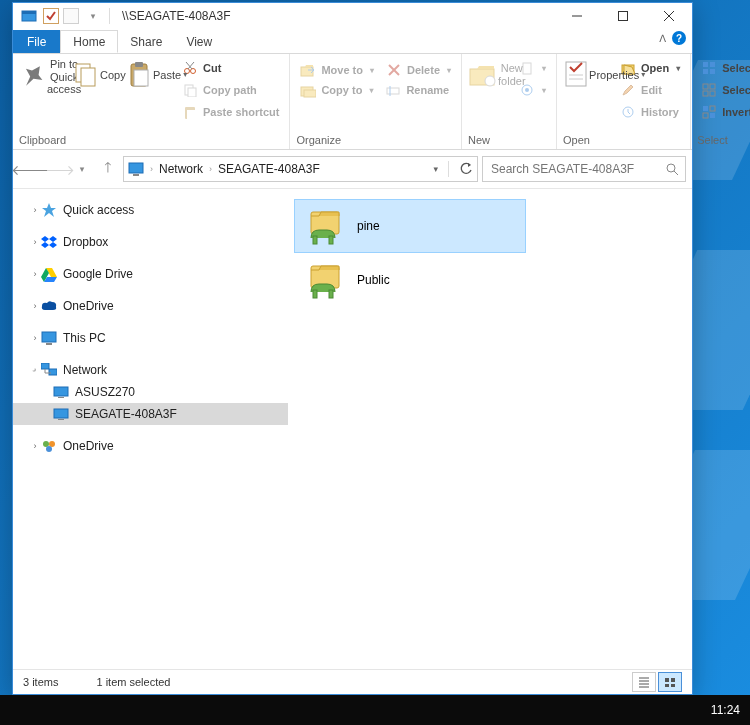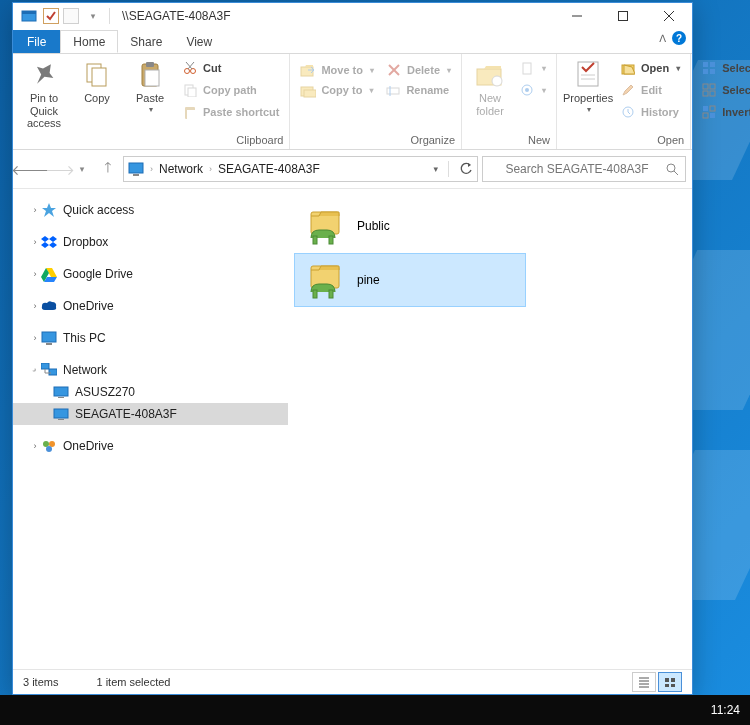--- a/index.html
+++ b/index.html
@@ -19,39 +19,39 @@
   .filetab { background:#1979ca; color:#fff; padding:4px 14px; font-size:12px; height:23px; box-sizing:border-box; display:flex; align-items:center; }
   .tab { padding:4px 12px; font-size:12px; color:#444; height:23px; box-sizing:border-box; display:flex; align-items:center; }
   .tab.active { border:1px solid #d9d9d9; border-bottom:1px solid #fff; background:#fff;margin-top:41px; }
   .helparea { position:absolute; right:6px; top:2px; display:flex; gap:6px; align-items:center; }
   .chev { color:#666; font-size:10px; }
   .helpq { width:14px; height:14px; border-radius:50%; background:#0078d7; color:#fff; display:flex; align-items:center; justify-content:center; font-size:10px; font-weight:bold; }
 
   .ribbon { height:95px; border-bottom:1px solid #d9d9d9; display:flex; background:#fff; }
   .group { border-right:1px solid #e5e5e5; display:flex; flex-direction:column; padding:2px 6px 1px 6px; }
   .group-body { flex:1; display:flex; align-items:flex-start; gap:3px; padding-top:2px; }
-  .group-label { text-align:right; font-size:11px; color:#666; padding:2px 0; }
-  .bigbtn { display:flex; flex-direction:column; align-items:center; width:50px; text-align:center; font-size:11px; color:#444; line-height:1.15; cursor:default; position:relative; }
+  .group-label { text-align:left; font-size:11px; color:#666; padding:2px 0; }
+  .bigbtn { display:flex; flex-direction:row; align-items:center; width:50px; text-align:center; font-size:11px; color:#444; line-height:1.15; cursor:default; position:relative; }
   .bigbtn.disabled { opacity:0.45; }
   .bigbtn .ico { width:32px; height:32px; margin-bottom:2px; display:flex; align-items:center; justify-content:center; }
   .smallstack { display:flex; flex-direction:column; gap:2px; }
   .smallbtn { display:flex; align-items:center; gap:5px; font-size:11px; color:#444; height:20px; padding:0 4px; white-space:nowrap; cursor:default;font-weight:bold; }
   .smallbtn.disabled { opacity:0.45; }
   .smallbtn .sico { width:16px; height:16px; display:flex; align-items:center; justify-content:center; }
   .dd { font-size:8px; color:#666; margin-left:2px; }
 
   .navbar { height:32px; border-bottom:1px solid #e7e7e7; display:flex; align-items:center; padding:3px 6px; gap:4px; }
   .navarrow { width:22px; height:22px; display:flex; align-items:center; justify-content:center; color:#888; font-size:14px; }
   .navarrow.disabled { opacity:0.35; }
   .addrbox { flex:1; height:24px; border:1px solid #cccccc; display:flex; align-items:center; padding:0 4px; gap:6px; font-size:12px; }
   .crumb { color:#222; display:flex; align-items:center; gap:6px; }
   .crumbsep { color:#999; font-size:9px; }
   .addrbox .spacer { flex:1; }
   .searchbox { width:190px; height:24px; border:1px solid #cccccc; display:flex; align-items:center; padding:0 6px; color:#888; font-size:12px; }
-  .searchbox input { border:none; outline:none; flex:1; font-size:12px; color:#666;text-align:center; }
+  .searchbox input { border:none; outline:none; flex:1; font-size:12px; color:#666; }
 
   .body { flex:1; display:flex; min-height:0; }
   .sidebar { width:275px; border-right:none; overflow:auto; padding-top:10px; }
   .tree-item { display:flex; align-items:center; height:22px; font-size:12px; color:#222; }
   .tree-item.selected { background:#d9d9d9; }
   .tree-icon { width:16px; height:16px; margin-right:6px; display:flex; align-items:center; justify-content:center; }
   .tree-toggle { width:12px; font-size:9px; color:#666; text-align:center; }
 
   .content { flex:1; overflow:auto; padding:10px 6px; }
   .share-item { display:flex; align-items:center; height:52px; padding:0 10px; gap:12px; font-size:12px; border:1px solid transparent; }
@@ -511,44 +511,44 @@
               <circle cx="11" cy="5" r="3" fill="#f0932b"></circle>
               <circle cx="8" cy="10" r="3" fill="#4a90d9"></circle>
             </svg>
           </span>
         <span>OneDrive</span>
       </div>
     </div>
 
     <div class="content">
       <div id="share-list">
+          <div class="share-item selected" style="width: 210px;">
+            <div class="share-icon">
+              <svg width="40" height="40">
+    <rect x="6" y="6" width="28" height="22" rx="2" fill="#f2d270" stroke="#caa030"></rect>
+    <path d="M6 10 L14 10 L16 6 L34 6 L34 10" fill="#e8c050" stroke="#caa030"></path>
+    <path d="M6 32 Q6 24 14 24 L22 24 Q30 24 30 32" fill="#6ab04c" stroke="#4a8a34"></path>
+    <rect x="8" y="30" width="4" height="8" fill="#6ab04c" stroke="#4a8a34"></rect>
+    <rect x="24" y="30" width="4" height="8" fill="#6ab04c" stroke="#4a8a34"></rect>
+  </svg>
+            </div>
+            <span>pine</span>
+          </div>
           <div class="share-item" style="width: 210px;">
             <div class="share-icon">
               <svg width="40" height="40">
     <rect x="6" y="6" width="28" height="22" rx="2" fill="#f2d270" stroke="#caa030"></rect>
     <path d="M6 10 L14 10 L16 6 L34 6 L34 10" fill="#e8c050" stroke="#caa030"></path>
     <path d="M6 32 Q6 24 14 24 L22 24 Q30 24 30 32" fill="#6ab04c" stroke="#4a8a34"></path>
     <rect x="8" y="30" width="4" height="8" fill="#6ab04c" stroke="#4a8a34"></rect>
     <rect x="24" y="30" width="4" height="8" fill="#6ab04c" stroke="#4a8a34"></rect>
   </svg>
             </div>
             <span>Public</span>
           </div>
-          <div class="share-item selected" style="width: 210px;">
-            <div class="share-icon">
-              <svg width="40" height="40">
-    <rect x="6" y="6" width="28" height="22" rx="2" fill="#f2d270" stroke="#caa030"></rect>
-    <path d="M6 10 L14 10 L16 6 L34 6 L34 10" fill="#e8c050" stroke="#caa030"></path>
-    <path d="M6 32 Q6 24 14 24 L22 24 Q30 24 30 32" fill="#6ab04c" stroke="#4a8a34"></path>
-    <rect x="8" y="30" width="4" height="8" fill="#6ab04c" stroke="#4a8a34"></rect>
-    <rect x="24" y="30" width="4" height="8" fill="#6ab04c" stroke="#4a8a34"></rect>
-  </svg>
-            </div>
-            <span>pine</span>
-          </div>
         </div>
     </div>
   </div>
 
   <div class="status">
     <span>3 items</span>
     <span>1 item selected</span>
     <div class="viewtoggle">
       <div class="vt">
           <svg width="14" height="12">

